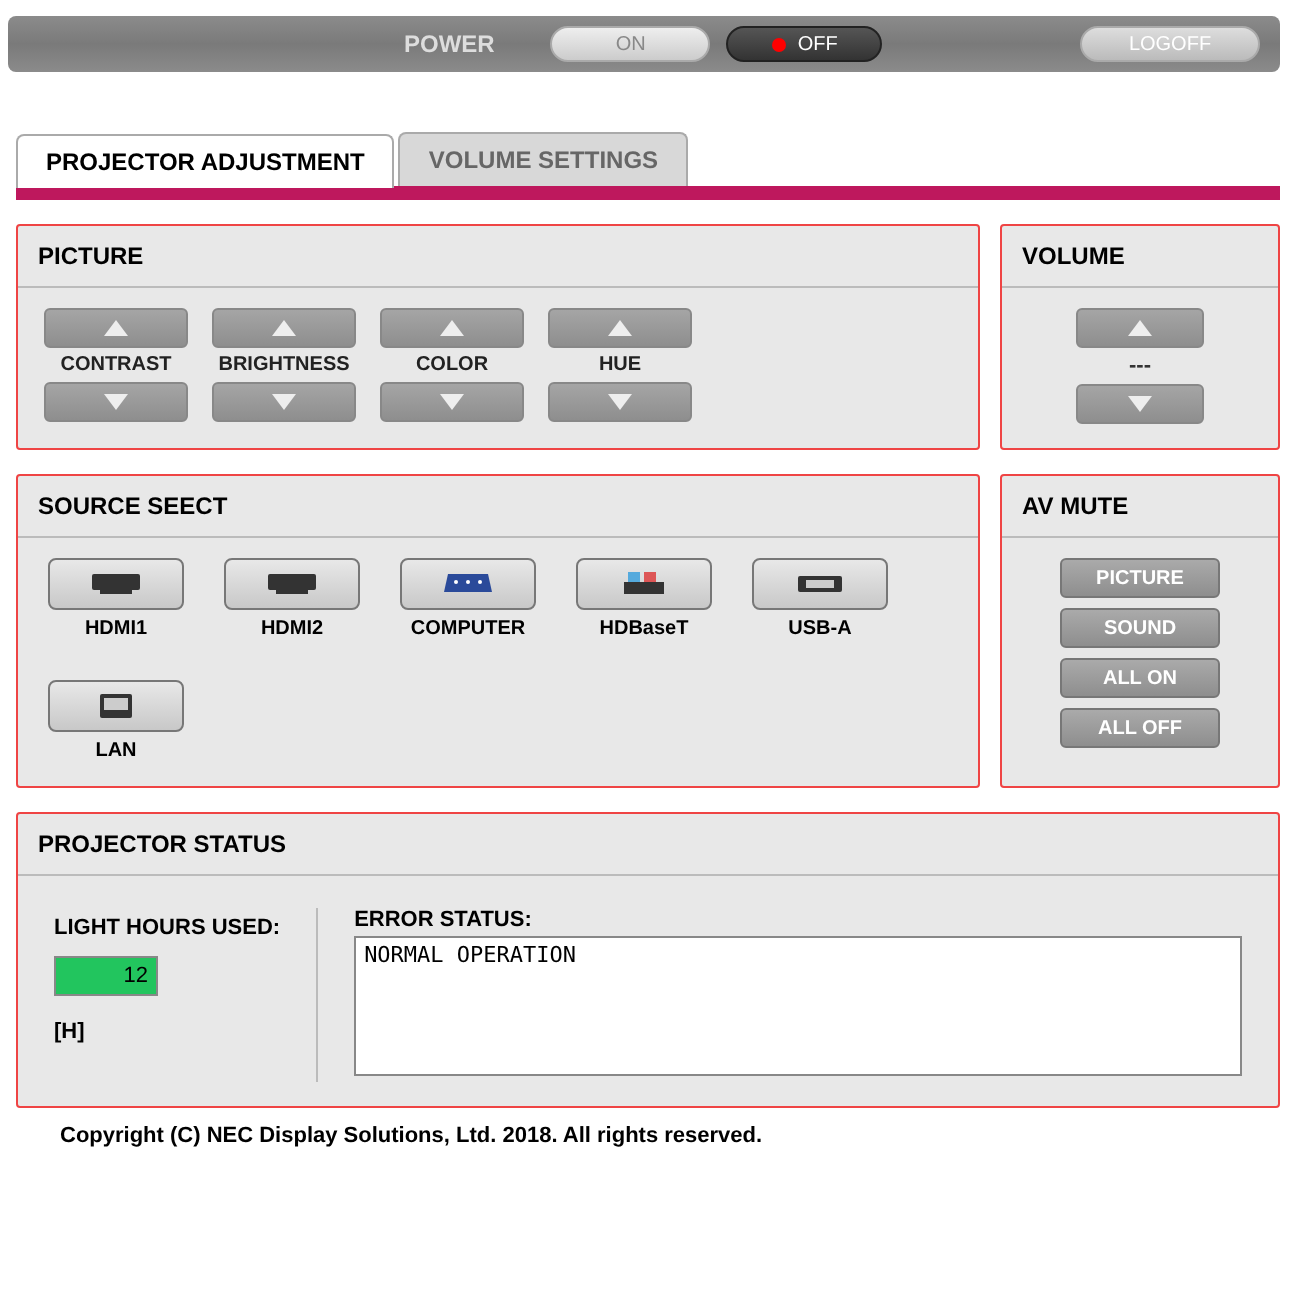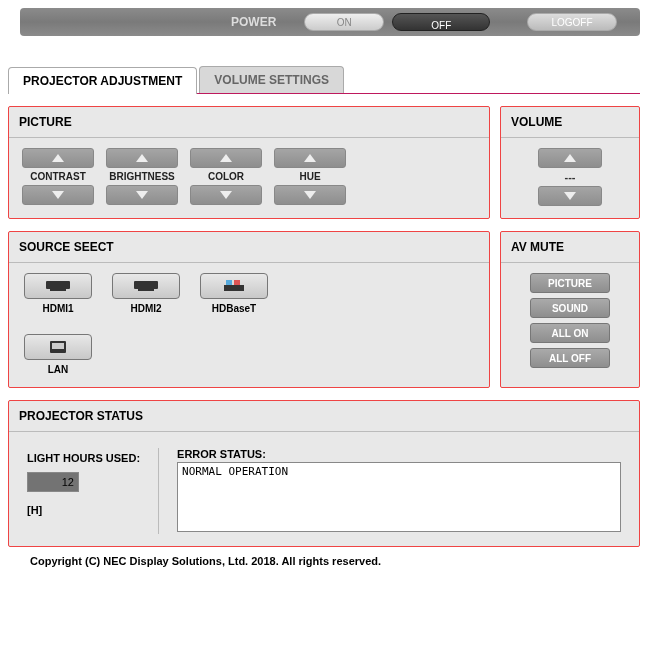--- a/index.html
+++ b/index.html
@@ -1,25 +1,25 @@
 <!DOCTYPE html>
 <html><head>
 <meta charset="utf-8">
 <style>
   * { box-sizing: border-box; margin: 0; padding: 0; }
   body { width: 648px; height: 650px; background: #fff; font-family: Arial, sans-serif; font-size: 11px; color: #000; }
-  .topbar { margin: 8px 8px 0 20px; height: 28px; background: linear-gradient(#8b8b8b,#7a7a7a,#8b8b8b); border-radius: 4px; display: flex; align-items: center; padding: 0 23px; gap: 8px; }
+  .topbar { margin: 8px 8px 0 4px; height: 28px; background: linear-gradient(#8b8b8b,#7a7a7a,#8b8b8b); border-radius: 4px; display: flex; align-items: center; padding: 0 10px; gap: 8px; }
   .topbar-spacer { flex: 0 0 180px; }
   .power-label { color: #ddd; font-weight: bold; font-size: 12px; margin-right: 20px; }
   .pill { height: 18px; border-radius: 9px; display: flex; align-items: center; justify-content: center; font-size: 10px; font-weight: normal; }
   .pill-on { width: 80px; background: linear-gradient(#eee,#ccc); color: #888; border:1px solid #aaa; }
-  .pill-off { width: 98px; background: linear-gradient(#555,#333); color: #fff; border:1px solid #222; display:flex; align-items:center; justify-content:center; gap:6px;flex-direction:column;}
+  .pill-off { width: 78px; background: linear-gradient(#555,#333); color: #fff; border:1px solid #222; display:flex; align-items:center; justify-content:center; gap:6px;}
   .dot-red { width:7px; height:7px; background:red; border-radius:50%; }
   .pill-logoff { width: 90px; background: linear-gradient(#ddd,#bbb); color:#fff; margin-left:auto; border:1px solid #aaa;}
-  .tabs { margin: 30px 8px 0 8px; display:flex; border-bottom:1px solid #be185d; }
+  .tabs { margin: 30px 8px 0 8px; display:flex; border-bottom:7px solid #be185d; }
   .tab { padding: 6px 14px; border:1px solid #aaa; border-bottom:none; border-top-left-radius:4px; border-top-right-radius:4px; font-weight:bold; font-size:12px; margin-right:2px; cursor:pointer;}
   .tab.active { background:#fff; position:relative; top:1px; }
   .tab.inactive { background:#d8d8d8; color:#666; }
   .panel-area { margin: 0 8px; padding-top:12px;}
   .row { display:flex; gap:10px; margin-bottom:12px;}
   .box { border:1px solid #ef4444; background:#e8e8e8; border-radius:2px; padding:8px 10px 12px 10px; }
   .box-title { font-weight:bold; font-size:12px; margin-bottom:8px; }
   .divider { border-top:1px solid #bbb; margin: 0 -10px 10px -10px; }
   .left-big { flex:1; }
   .right-small { width:140px; }
@@ -33,21 +33,21 @@
   .src-row { display:flex; gap:10px; flex-wrap:wrap; align-items:flex-start;}
   .src-item { display:flex; flex-direction:column; align-items:center; gap:4px; width:78px;}
   .src-btn { width:68px; height:26px; background:linear-gradient(#e8e8e8,#c8c8c8); border:1px solid #777; border-radius:4px; display:flex; align-items:center; justify-content:center; cursor:pointer;}
   .src-label { font-size:10px; font-weight:bold; }
   .mute-col { display:flex; flex-direction:column; gap:5px; align-items:center;}
   .mute-btn { width:80px; height:20px; background:linear-gradient(#aaa,#8e8e8e); border:1px solid #777; border-radius:3px; color:#fff; font-size:10px; font-weight:bold; display:flex; align-items:center; justify-content:center; cursor:pointer;}
   .status-box { }
   .status-inner { display:flex; gap:14px; padding-top:6px;}
   .hours-side { display:flex; align-items:flex-start; gap:8px; padding-left:8px;flex-direction:column;}
   .hours-label { font-weight:bold; font-size:11px; margin-top:4px;}
-  .hours-input { width:52px; height:20px; border:1px solid #888; background:#737373; text-align:right; padding:2px 4px; font-size:11px;}
+  .hours-input { width:52px; height:20px; border:1px solid #888; background:#22c55e; text-align:right; padding:2px 4px; font-size:11px;}
   .hours-unit { font-weight:bold; font-size:11px; margin-top:4px;}
   .vline { width:1px; background:#bbb; margin:0 4px;}
   .err-side { flex:1; padding-right:8px;}
   .err-label { font-weight:bold; font-size:11px; margin-bottom:2px;}
   .err-text { width:100%; height:70px; resize:none; border:1px solid #888; background:#fff; font-family:monospace; font-size:11px; padding:2px 4px;}
   .copyright { font-size:11px; font-weight:bold; margin:8px 0 0 30px;}
 </style>
 </head>
 <body>
 
@@ -169,27 +169,47 @@
           <div class="src-btn">
             <svg width="28" height="12">
                 <rect x="2" y="1" width="24" height="8" rx="1" fill="#333"></rect>
                 <rect x="6" y="9" width="16" height="2" fill="#333"></rect>
               </svg>
           </div>
           <div class="src-label">HDMI2</div>
         </div>
         <div class="src-item">
           <div class="src-btn">
+            <svg width="28" height="12">
+                <path d="M4 1 H24 L26 10 H2 Z" fill="#2a4a9a"></path>
+                <circle cx="8" cy="5" r="1" fill="#fff"></circle>
+                <circle cx="14" cy="5" r="1" fill="#fff"></circle>
+                <circle cx="20" cy="5" r="1" fill="#fff"></circle>
+              </svg>
+          </div>
+          <div class="src-label">COMPUTER</div>
+        </div>
+        <div class="src-item">
+          <div class="src-btn">
             <svg width="24" height="14">
                 <rect x="2" y="6" width="20" height="6" fill="#333"></rect>
                 <rect x="4" y="1" width="6" height="5" fill="#5ad"></rect>
                 <rect x="12" y="1" width="6" height="5" fill="#d55"></rect>
               </svg>
           </div>
           <div class="src-label">HDBaseT</div>
+        </div>
+        <div class="src-item">
+          <div class="src-btn">
+            <svg width="26" height="10">
+                <rect x="2" y="1" width="22" height="8" rx="1" fill="#333"></rect>
+                <rect x="6" y="3" width="14" height="4" fill="#ccc"></rect>
+              </svg>
+          </div>
+          <div class="src-label">USB-A</div>
         </div>
         <div style="flex-basis:100%; height:0"></div>
         <div class="src-item">
           <div class="src-btn">
             <svg width="20" height="16">
                 <rect x="2" y="2" width="16" height="12" rx="1" fill="#333"></rect>
                 <rect x="4" y="4" width="12" height="6" fill="#ccc"></rect>
               </svg>
           </div>
           <div class="src-label">LAN</div>

